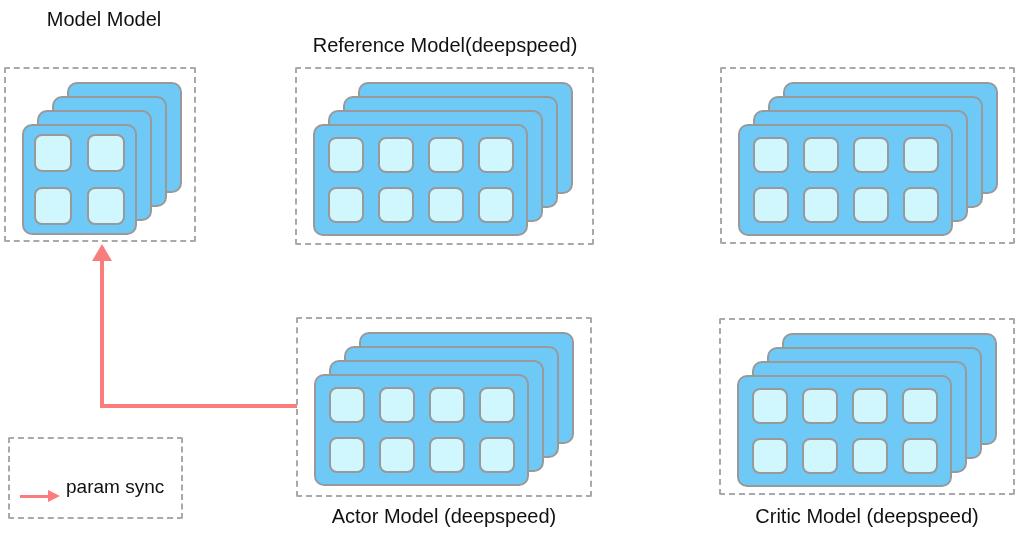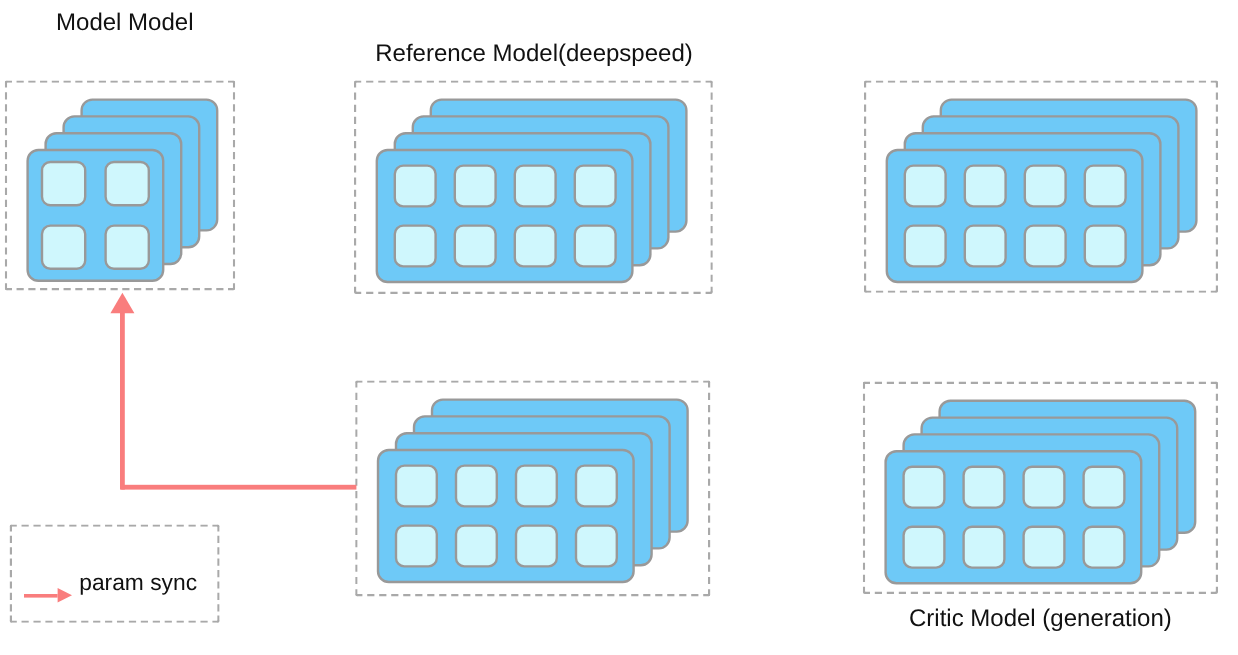--- a/index.html
+++ b/index.html
@@ -185,21 +185,22 @@
             <div class="gpu-square"></div>
             <div class="gpu-square"></div>
             <div class="gpu-square"></div>
             <div class="gpu-square"></div>
             <div class="gpu-square"></div>
           </div>
         </div>
       </div>
   </div>
 
-  <div class="node-title" style="left:719px; top:505px; width:296px;">Critic Model (generation)</div>
+  <div class="node-title" style="left:296px; top:505px; width:296px;">Actor Model (deepspeed)</div>
+  <div class="node-title" style="left:719px; top:505px; width:296px;">Critic Model (deepspeed)</div>
 
   <div class="arrow-seg" style="left:101px; top:404px; width:196px; height:4px;"></div>
   <div class="arrow-seg" style="left:100px; top:258px; width:4px; height:150px;"></div>
   <div class="arrow-head-up" style="left:92px; top:244px;"></div>
 
   <div class="dashed-box" style="left:8px; top:437px; width:175px; height:82px;"></div>
   <div class="arrow-seg" style="left:20px; top:495px; width:28px; height:3px;"></div>
   <div class="arrow-head-right" style="left:48px; top:490px;"></div>
   <div class="legend-label" style="left:66px; top:476px;">param sync</div>
 

